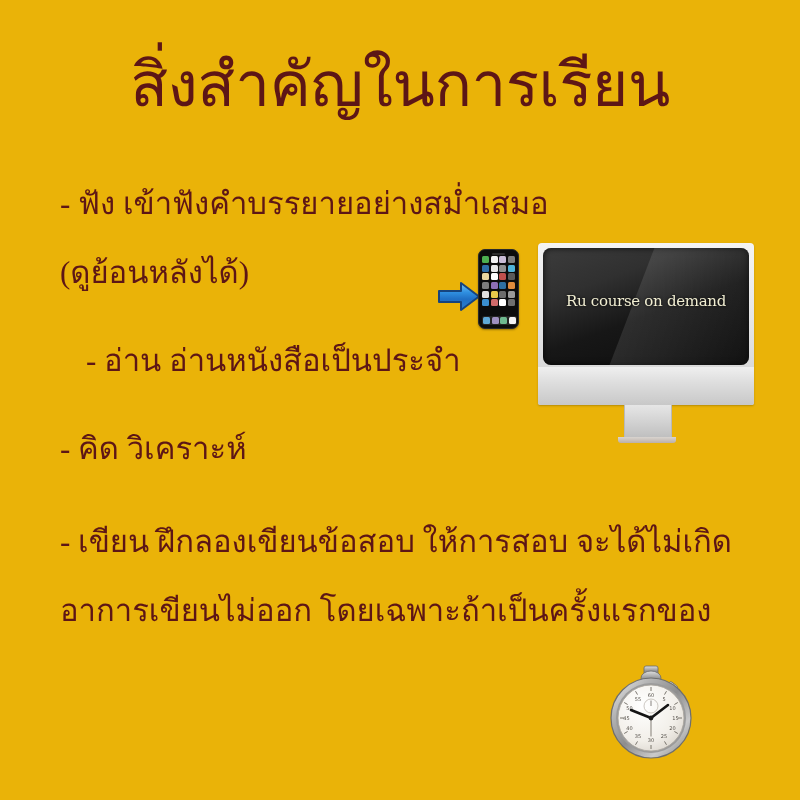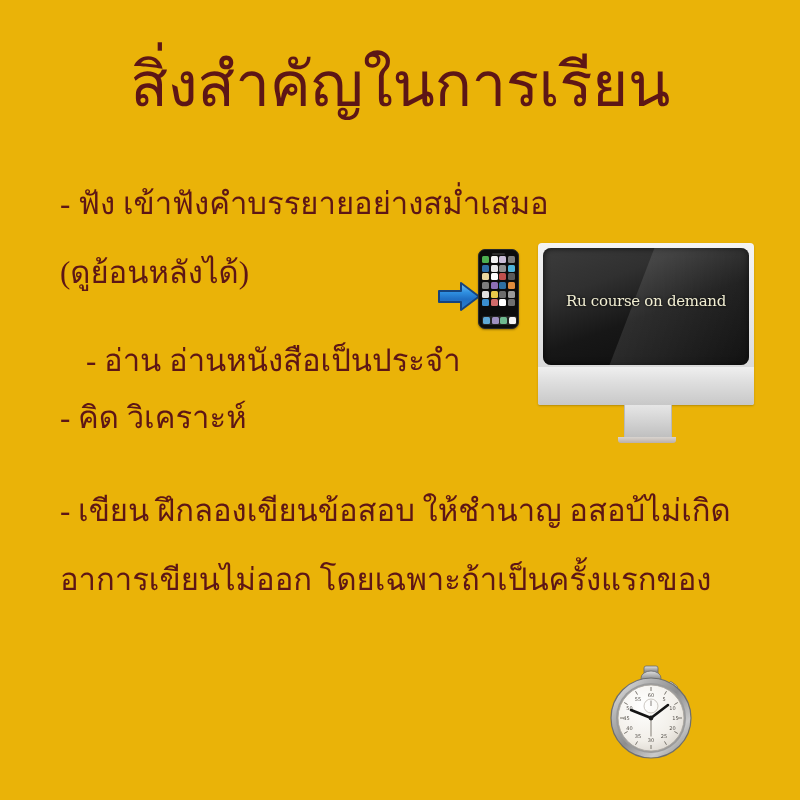--- a/index.html
+++ b/index.html
@@ -55,21 +55,21 @@
     margin: 0;
   }
   .bullet-line {
     white-space: nowrap;
   }
 
   
   .b1 { margin-top: 0px; }
   .b1 .l2 { margin-top: 38px; }
   .b2 { margin-top: 57px; margin-left: 26px; }
-  .b3 { margin-top: 26px; }
+  .b3 { margin-top: 57px; }
   .b4 { margin-top: 62px; }
   .b4 .l2 { margin-top: 38px; }
   .b4 .l3 { margin-top: 38px; }
 
   
   .monitor {
     position: absolute;
     left: 538px;
     top: 243px;
   }
@@ -228,21 +228,21 @@
 
     <div class="bullet-block b2">
       <div class="bullet-line l1">- อ่าน อ่านหนังสือเป็นประจำ</div>
     </div>
 
     <div class="bullet-block b3">
       <div class="bullet-line l1">- คิด วิเคราะห์</div>
     </div>
 
     <div class="bullet-block b4">
-      <div class="bullet-line l1">- เขียน ฝึกลองเขียนข้อสอบ ให้ชำนาญ อสอบ้ไม่เกิด</div>
+      <div class="bullet-line l1">- เขียน ฝึกลองเขียนข้อสอบ ให้การสอบ จะได้ไม่เกิด</div>
       <div class="bullet-line l2">อาการเขียนไม่ออก โดยเฉพาะถ้าเป็นครั้งแรกของ</div>
     </div>
 
   </div>
 
   <div class="arrow">
     <svg width="44" height="33" viewBox="0 0 44 33" xmlns="http://www.w3.org/2000/svg">
       <defs>
         <linearGradient id="arrowGrad" x1="0" y1="0" x2="0" y2="1">
           <stop offset="0%" stop-color="#6fc4f5"></stop>

